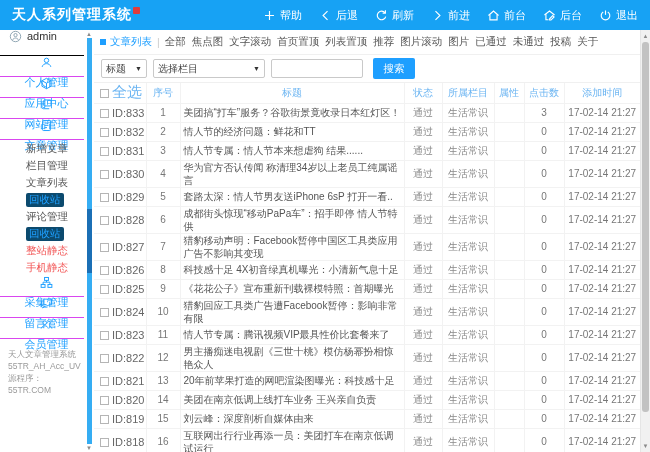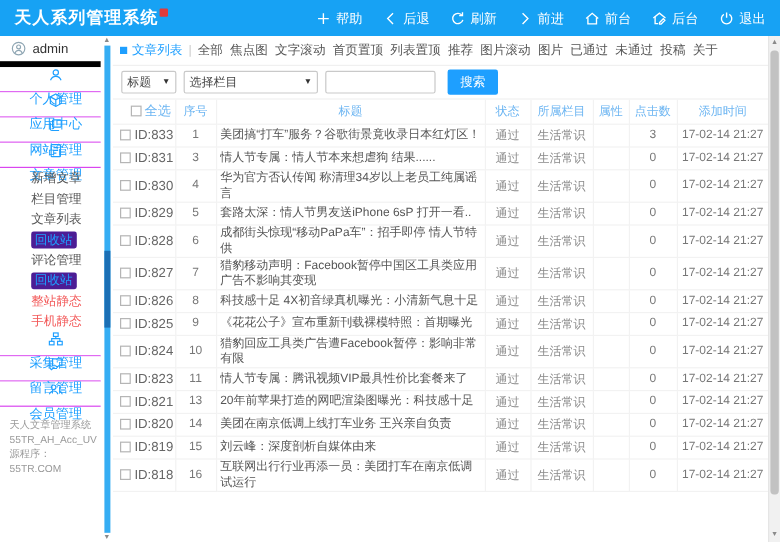--- a/index.html
+++ b/index.html
@@ -14,29 +14,29 @@
   .hnav { display:flex; align-items:center; color:#fff;justify-content:center; }
   .nav-item { display:flex; align-items:center; gap:4px; font-size:11px; margin-left:17px; cursor:pointer; color:#fff; }
   .nav-icon { width:13px; height:13px; display:inline-flex; }
   .nav-icon svg { width:13px; height:13px; stroke:currentColor; fill:none; stroke-width:1.4; }
 
   
   .body { flex:1; display:flex; min-height:0; }
 
   
   .sidebar { width:84px; flex:none; background:#fff; overflow:hidden; position:relative; }
-  .side-user { height:26px; display:flex; align-items:center; gap:5px; padding-left:9px; border-bottom:5px solid #000000; color:#333; font-size:11px; }
+  .side-user { height:26px; display:flex; gap:5px; padding-left:9px; border-bottom:1px solid #000000; color:#333; font-size:11px; }
   .side-user .s-icon { color:#8fa6b3; }
   .s-icon { width:13px; height:13px; display:inline-flex; flex:none; }
   .s-icon svg { width:13px; height:13px; stroke:currentColor; fill:none; stroke-width:1.2; }
   .side-item { display:flex; align-items:center; cursor:pointer; }
   .side-item.main { height:21px; gap:6px; padding-left:9px; color:#1E9FFF; font-size:11px; border-bottom:1px solid #d946ef; }
   .side-item.sub, .side-item.sub-highlight, .side-item.sub-red { height:17px; padding-left:26px; font-size:10.5px; color:#555; }
   .side-item.sub-highlight { color:#1E9FFF; }
-  .side-item.sub-highlight .lbl { background:#4c1d95; padding:0 3px; border-radius:2px; }
+  .side-item.sub-highlight .lbl { background:#0c4a6e; padding:0 3px; border-radius:2px; }
   .side-item.sub-red { color:#F25555; }
   .side-footer { margin-top:9px; padding-left:8px; color:#9a9a9a; font-size:8.5px; line-height:12px; }
 
   
   .side-scroll { width:10px; flex:none; background:#fff; display:flex; flex-direction:column; align-items:center; }
   .scroll-arrow { font-size:6px; color:#8a8a8a; line-height:8px; height:8px; cursor:pointer; }
   .side-track { flex:1; width:5px; background:#35ADF3; position:relative; }
   .side-thumb { position:absolute; left:0; width:5px; top:42%; height:16%; background:#1B6FB5; cursor:pointer; }
 
   
@@ -55,21 +55,21 @@
   .search-input { width:92px; height:19px; border:1px solid #c9c9c9; border-radius:2px; font-size:10px; padding:0 4px; outline:none; }
   .search-btn { width:42px; height:21px; background:#1E9FFF; color:#fff; border:none; border-radius:2px; font-size:10.5px; margin-left:10px; cursor:pointer; font-family:inherit; }
 
   
   .table-wrap { flex:1; overflow:hidden; }
   table { width:100%; border-collapse:collapse; table-layout:fixed; font-size:10px; }
   th, td { padding:0 3px; height:19px; border-right:1px solid #f2f2f2; border-bottom:1px solid #f2f2f2; overflow:hidden; white-space:nowrap; }
   th:last-child, td:last-child { border-right:none; }
   thead th { color:#6CB5F2; font-weight:normal; height:20px; text-align:center; }
   th.c-id, td.c-id { width:52px; text-align:left; padding-left:6px; color:#666; font-size:11px; }
-  thead th.c-id { color:#6CB5F2; font-size:11px;text-align:right; }
+  thead th.c-id { color:#6CB5F2; font-size:15px; }
   td.c-no { width:34px; text-align:center; color:#777; }
   th.c-no { width:34px; }
   td.c-title { width:224px; text-align:left; color:#555; white-space:normal; line-height:13px; cursor:pointer; }
   th.c-title { width:224px; }
   td.c-status { width:38px; text-align:center; color:#8a8a8a; }
   th.c-status { width:38px; }
   td.c-cat { width:52px; text-align:center; color:#8a8a8a; }
   th.c-cat { width:52px; }
   td.c-attr { width:30px; text-align:center; color:#8a8a8a; }
   th.c-attr { width:30px; }
@@ -321,20 +321,30 @@
                 <td class="c-id"><span class="cb"></span><span>ID:833</span></td>
                 <td class="c-no">1</td>
                 <td class="c-title">美团搞“打车”服务？谷歌街景竟收录日本红灯区！</td>
                 <td class="c-status">通过</td>
                 <td class="c-cat">生活常识</td>
                 <td class="c-attr"></td>
                 <td class="c-clicks">3</td>
                 <td class="c-time">17-02-14 21:27</td>
               </tr>
               <tr>
+                <td class="c-id"><span class="cb"></span><span>ID:832</span></td>
+                <td class="c-no">2</td>
+                <td class="c-title">情人节的经济问题：鲜花和TT</td>
+                <td class="c-status">通过</td>
+                <td class="c-cat">生活常识</td>
+                <td class="c-attr"></td>
+                <td class="c-clicks">0</td>
+                <td class="c-time">17-02-14 21:27</td>
+              </tr>
+              <tr>
                 <td class="c-id"><span class="cb"></span><span>ID:831</span></td>
                 <td class="c-no">3</td>
                 <td class="c-title">情人节专属：情人节本来想虐狗 结果......</td>
                 <td class="c-status">通过</td>
                 <td class="c-cat">生活常识</td>
                 <td class="c-attr"></td>
                 <td class="c-clicks">0</td>
                 <td class="c-time">17-02-14 21:27</td>
               </tr>
               <tr>
@@ -404,20 +414,30 @@
                 <td class="c-status">通过</td>
                 <td class="c-cat">生活常识</td>
                 <td class="c-attr"></td>
                 <td class="c-clicks">0</td>
                 <td class="c-time">17-02-14 21:27</td>
               </tr>
               <tr>
                 <td class="c-id"><span class="cb"></span><span>ID:823</span></td>
                 <td class="c-no">11</td>
                 <td class="c-title">情人节专属：腾讯视频VIP最具性价比套餐来了</td>
+                <td class="c-status">通过</td>
+                <td class="c-cat">生活常识</td>
+                <td class="c-attr"></td>
+                <td class="c-clicks">0</td>
+                <td class="c-time">17-02-14 21:27</td>
+              </tr>
+              <tr>
+                <td class="c-id"><span class="cb"></span><span>ID:822</span></td>
+                <td class="c-no">12</td>
+                <td class="c-title">男主播痴迷电视剧《三世十桃》模仿杨幂扮相惊艳众人</td>
                 <td class="c-status">通过</td>
                 <td class="c-cat">生活常识</td>
                 <td class="c-attr"></td>
                 <td class="c-clicks">0</td>
                 <td class="c-time">17-02-14 21:27</td>
               </tr>
               <tr>
                 <td class="c-id"><span class="cb"></span><span>ID:821</span></td>
                 <td class="c-no">13</td>
                 <td class="c-title">20年前苹果打造的网吧渲染图曝光：科技感十足</td>

